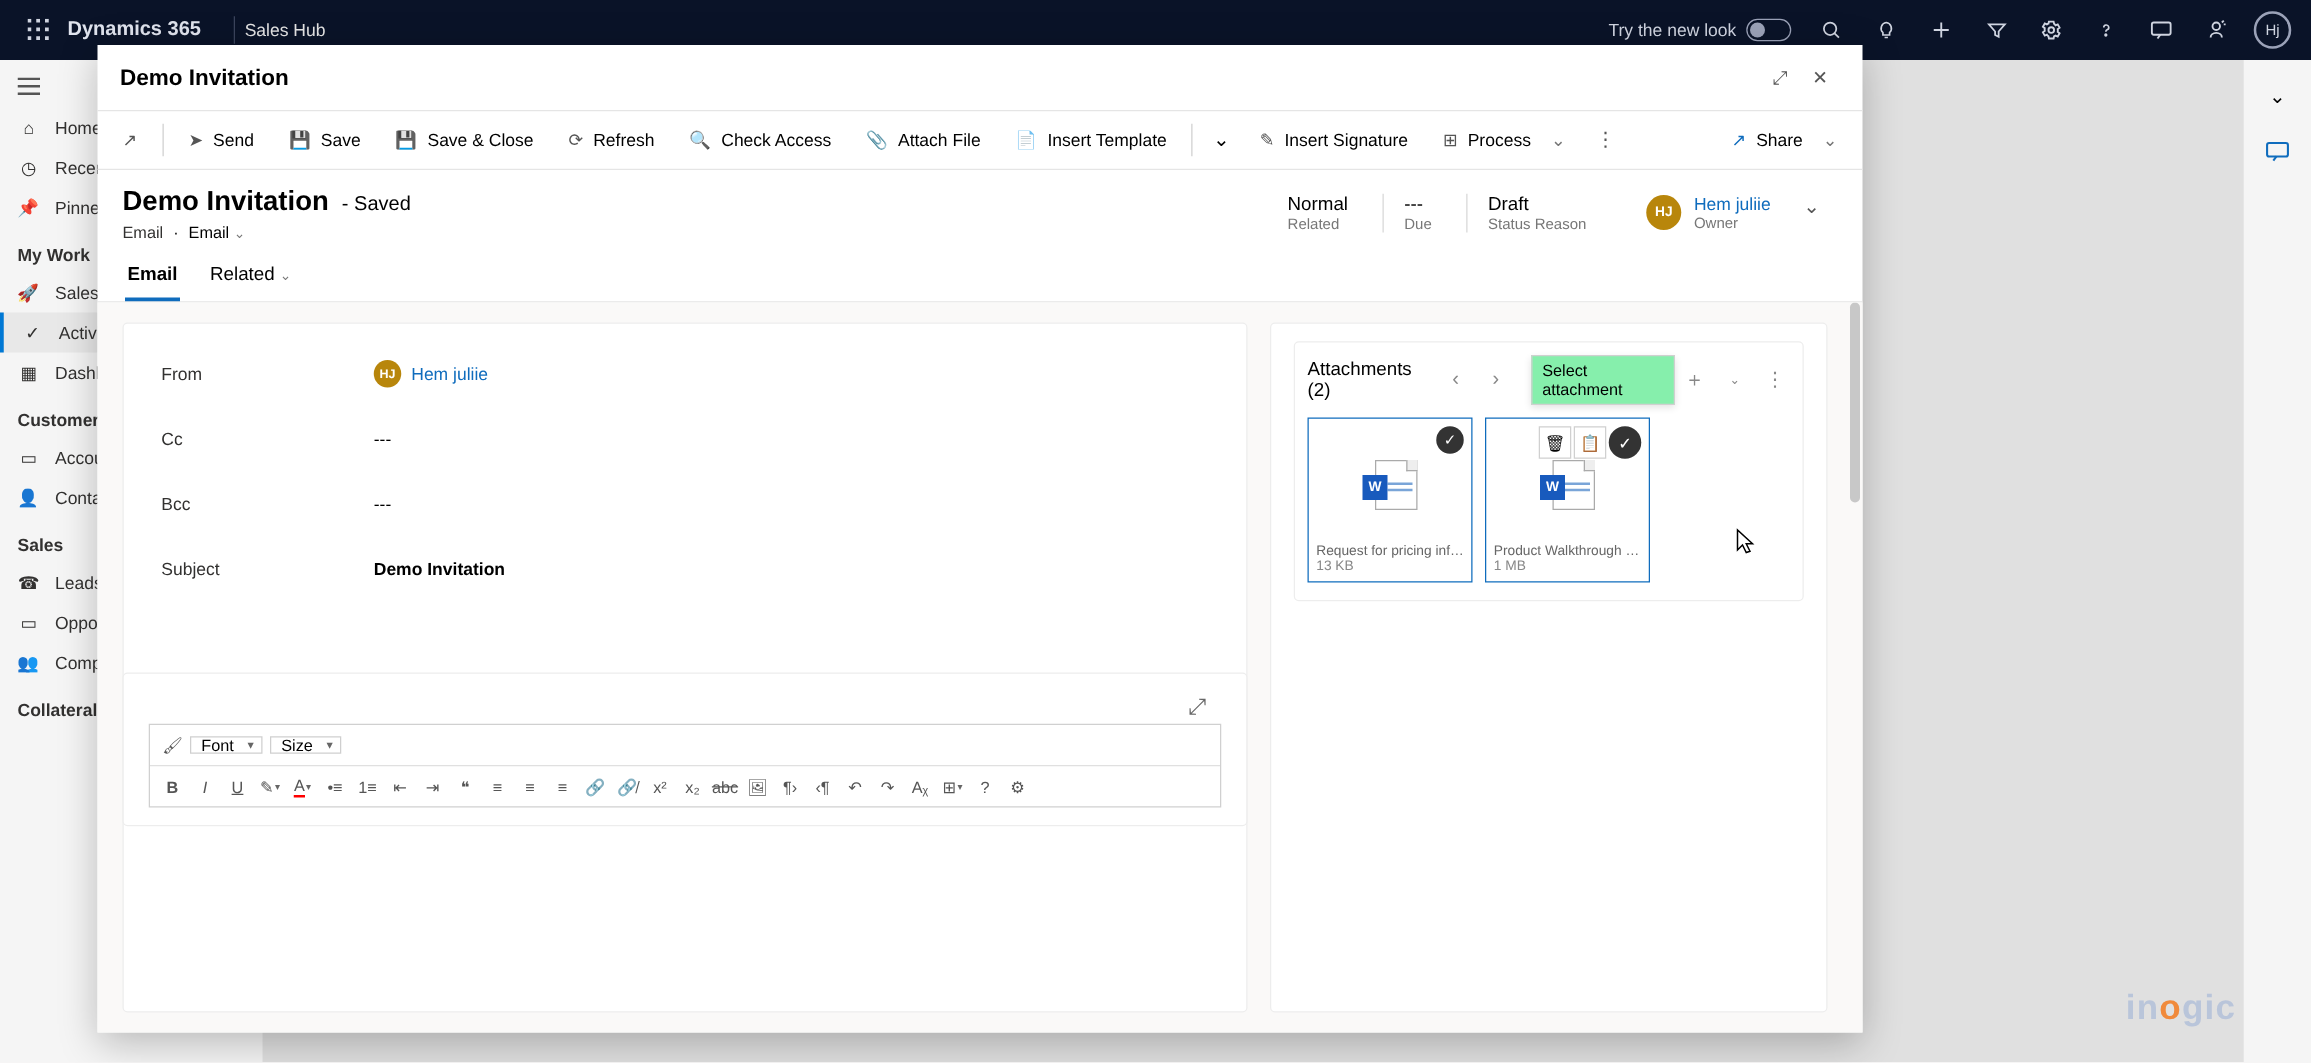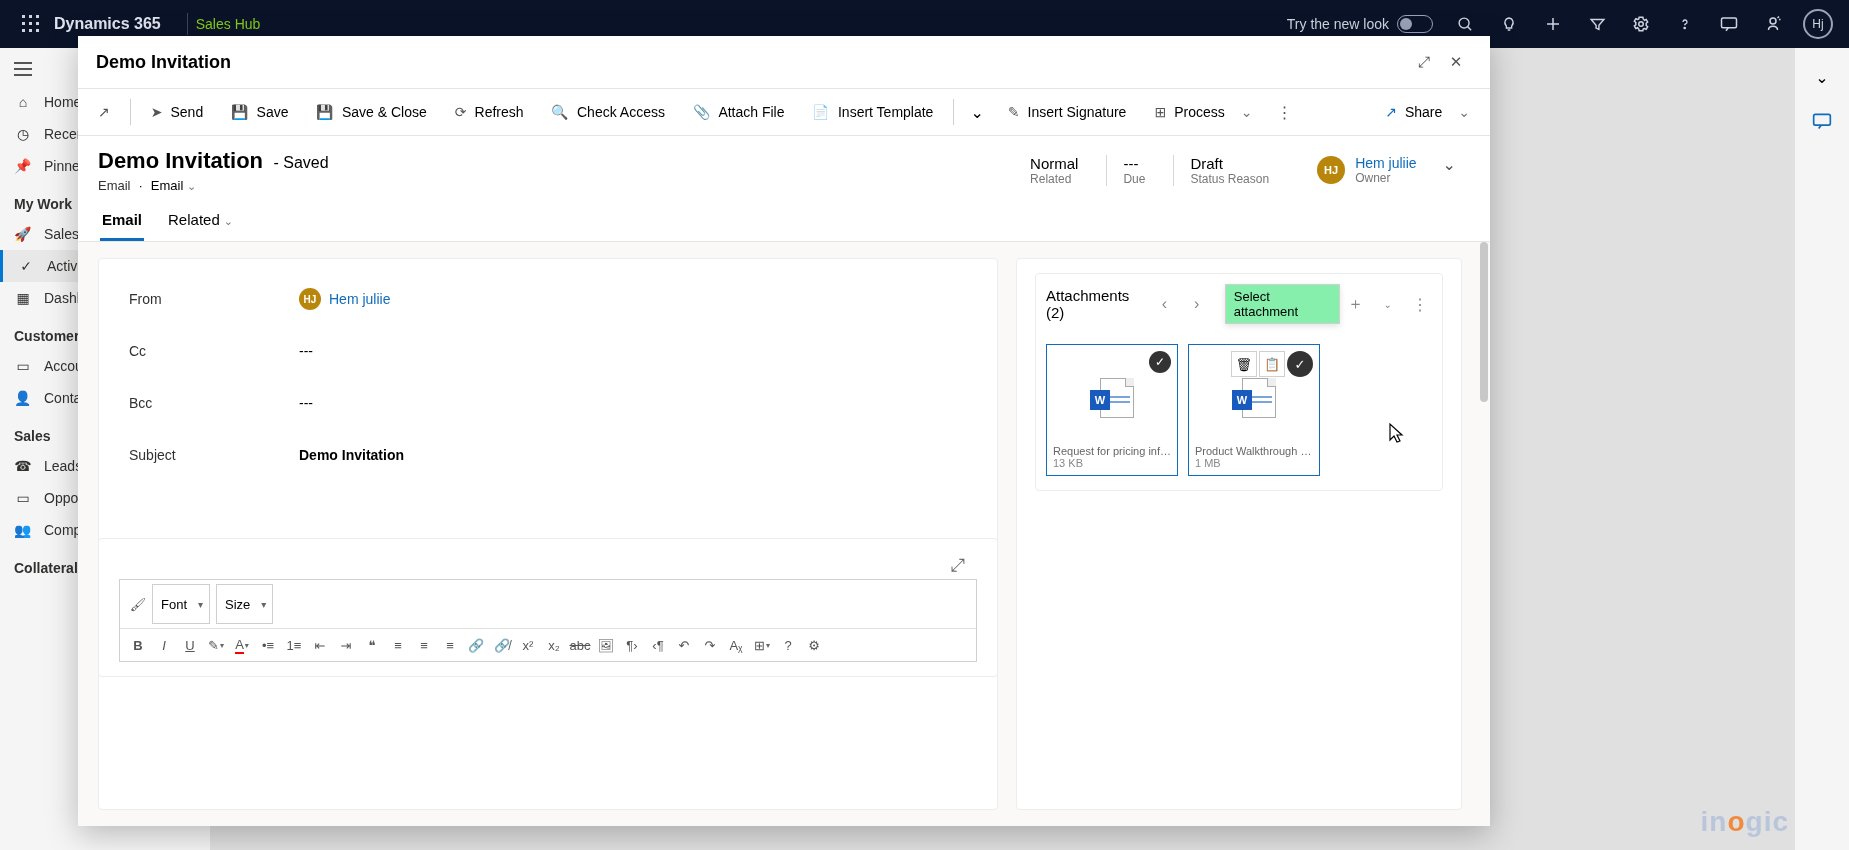--- a/index.html
+++ b/index.html
@@ -3,21 +3,21 @@
 <meta charset="utf-8">
 <style>
 * { box-sizing: border-box; margin: 0; padding: 0; font-family: "Segoe UI", Arial, sans-serif; }
 body { background: #fff; width: 1849px; height: 850px; overflow: hidden; position: relative; }
 
 
 .topbar { background: #0a1328; height: 48px; display: flex; align-items: center; padding: 0 8px; color: #cfd4e0; }
 .waffle-icon { width:18px; height:18px; display:inline-block; margin:0 14px; }
 .brand { font-size: 16px; font-weight: 600; color: #e0e4ee; margin-right: 18px; }
 .divider-v { width:1px; height:22px; background:#3b445c; margin:0 8px; }
-.appname { color:#84cc16; font-size:14px; }
+.appname { color:#e5e5e5; font-size:14px; }
 .topbar-spacer { flex:1; }
 .trylabel { font-size:14px; margin-right:8px; color:#cfd4e0; }
 .toggle-shape { width:36px; height:18px; border:1px solid #9ba2b8; border-radius:10px; position:relative; margin-right:10px; }
 .toggle-shape::after { content:""; width:12px; height:12px; background:#9ba2b8; border-radius:50%; position:absolute; left:2px; top:2px; }
 .top-icon { width:44px; height:48px; display:flex; align-items:center; justify-content:center; color:#cfd4e0; cursor:pointer; }
 .avatar-top { width:30px; height:30px; border:2px solid #9ba2b8; border-radius:50%; display:flex; align-items:center; justify-content:center; font-size:12px; margin:0 8px; }
 
 
 .overlay { position:absolute; top:48px; left:0; right:0; bottom:0; background:rgba(0,0,0,0.12); }
 
@@ -83,21 +83,21 @@
 .formrow .val { font-size:14px; }
 .lookup-chip { display:inline-flex; align-items:center; gap:8px; color:#0f6cbd; font-size:14px; }
 .chip-avatar { width:22px; height:22px; border-radius:50%; background:#b8860b; color:#fff; display:flex; align-items:center; justify-content:center; font-size:10px; font-weight:600; }
 .account-icon { color:#0f6cbd; }
 .subject-val { font-weight:600; }
 
 
 .attachpanel { background:#fff; border:1px solid #ededed; border-radius:4px; flex:0 0 446px; padding:14px 18px; }
 .attach-title { font-size:16px; margin-bottom:12px; }
 .attach-box { border:1px solid #ededed; border-radius:4px; padding:10px 10px 14px 10px; }
-.attach-hdr { display:flex; align-items:center; gap:8px; margin-bottom:20px; }
+.attach-hdr { display:flex; align-items:center; gap:8px; margin-bottom:10px; }
 .attach-count { font-size:15px; }
 .attach-hdr .nav { width:26px; height:26px; display:flex; align-items:center; justify-content:center; color:#888; cursor:pointer; font-size:16px; }
 .attach-hdr .flex { flex:1; }
 .tooltip-box { background:#86efac; border:1px solid #d0d0d0; padding:4px 8px; font-size:13px; box-shadow:0 2px 6px rgba(0,0,0,0.12); margin-right:-4px; }
 .attach-cards { display:flex; gap:10px; }
 .attach-card { border:1px solid #0f6cbd; width:132px; height:132px; position:relative; padding:6px; display:flex; flex-direction:column; }
 .attach-card .check { position:absolute; top:6px; right:6px; width:22px; height:22px; border-radius:50%; background:#333; color:#fff; display:flex; align-items:center; justify-content:center; font-size:12px; }
 .attach-card .actions { position:absolute; top:4px; right:4px; display:flex; gap:2px; background:#fff; padding:2px; }
 .attach-card .actions .ab { width:26px; height:26px; border:1px solid #d0d0d0; display:flex; align-items:center; justify-content:center; font-size:13px; cursor:pointer; }
 .attach-card .actions .ab.chk { background:#333; color:#fff; border-radius:50%; border:none; }
@@ -112,31 +112,31 @@
 .attach-card .fsize { font-size:11px; color:#888; }
 
 
 .cursor-img { position:absolute; width:20px; height:24px; }
 
 
 .editorcard { position:absolute; left:20px; top:296px; width:900px; background:#fff; border:1px solid #ededed; border-radius:4px; padding:14px 20px; }
 .expand-ic { position:absolute; right:32px; top:16px; color:#666; font-size:18px; }
 .rtewrap { border:1px solid #d0d0d0; margin-top:26px; }
 .toolbar { display:flex; align-items:center; gap:2px; padding:4px 6px; border-bottom:1px solid #e0e0e0; flex-wrap:wrap; font-size:13px; }
-.toolbar .sel { border:1px solid #cfcfcf; height:40px; padding:0 22px 0 8px; display:flex; align-items:center; font-size:13px; position:relative; margin-right:4px; }
+.toolbar .sel { border:1px solid #cfcfcf; height:14px; padding:0 22px 0 8px; display:flex; align-items:center; font-size:13px; position:relative; margin-right:4px; }
 .toolbar .sel::after { content:"▾"; position:absolute; right:6px; font-size:10px; color:#666; }
 .toolbar .tbtn { width:24px; height:24px; display:flex; align-items:center; justify-content:center; color:#555; cursor:pointer; }
 .toolbar .tdrop::after { content:"▾"; font-size:8px; color:#666; margin-left:1px; }
 .rtebody { padding:10px 10px 4px 10px; font-size:13px; min-height:30px; }
 
 
 .scrollthumb { position:absolute; right:2px; top:0; width:8px; height:160px; background:#c8c8c8; border-radius:4px; }
 
 
-.watermark { position:absolute; right:60px; bottom:12px; font-size:28px; font-weight:600; color:#b9c5da; letter-spacing:1px; }
+.watermark { position:absolute; right:60px; bottom:28px; font-size:28px; font-weight:600; color:#b9c5da; letter-spacing:1px; }
 .watermark .o { color:#f08a3c; }
 
 svg { display:block; }
 </style>
 </head>
 <body>
 
 <div class="topbar">
   <span class="waffle-icon">
     <svg viewBox="0 0 18 18">

